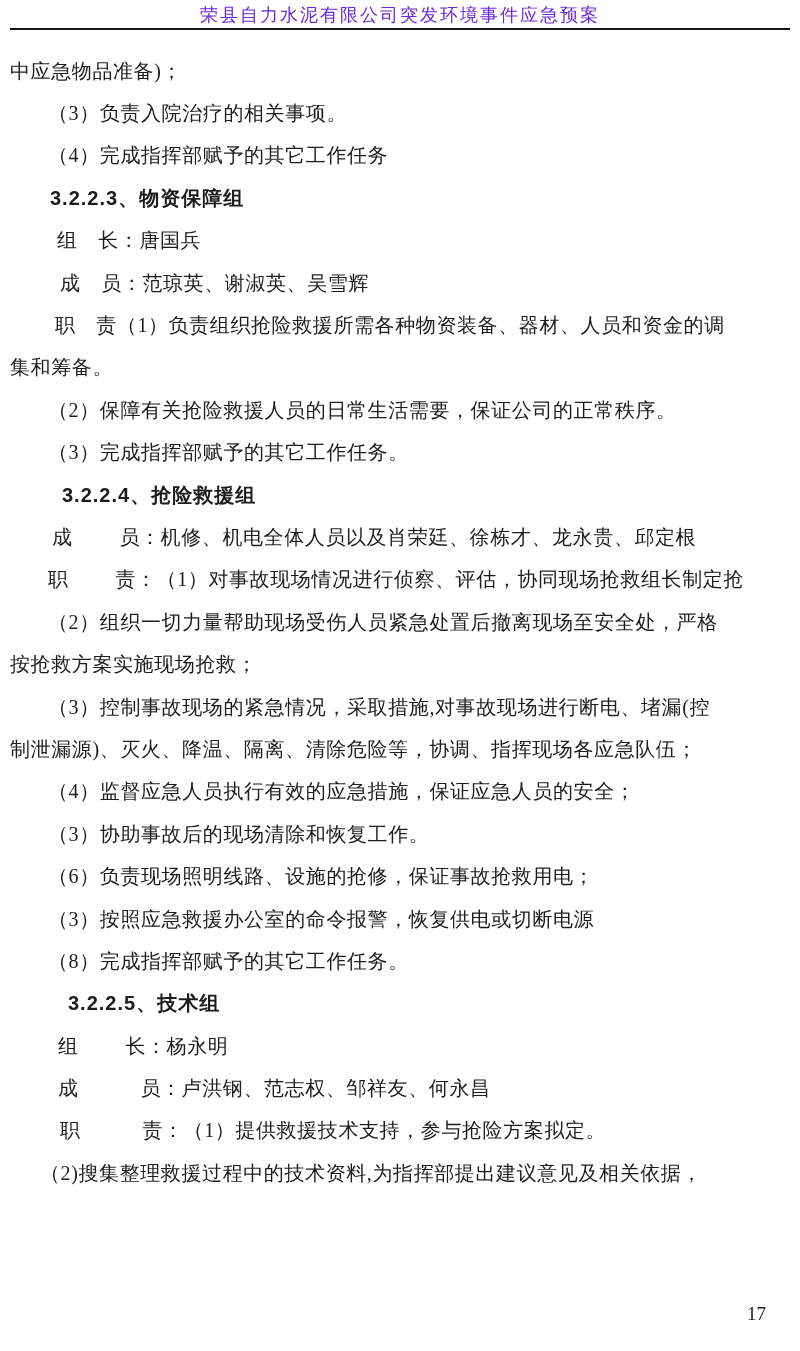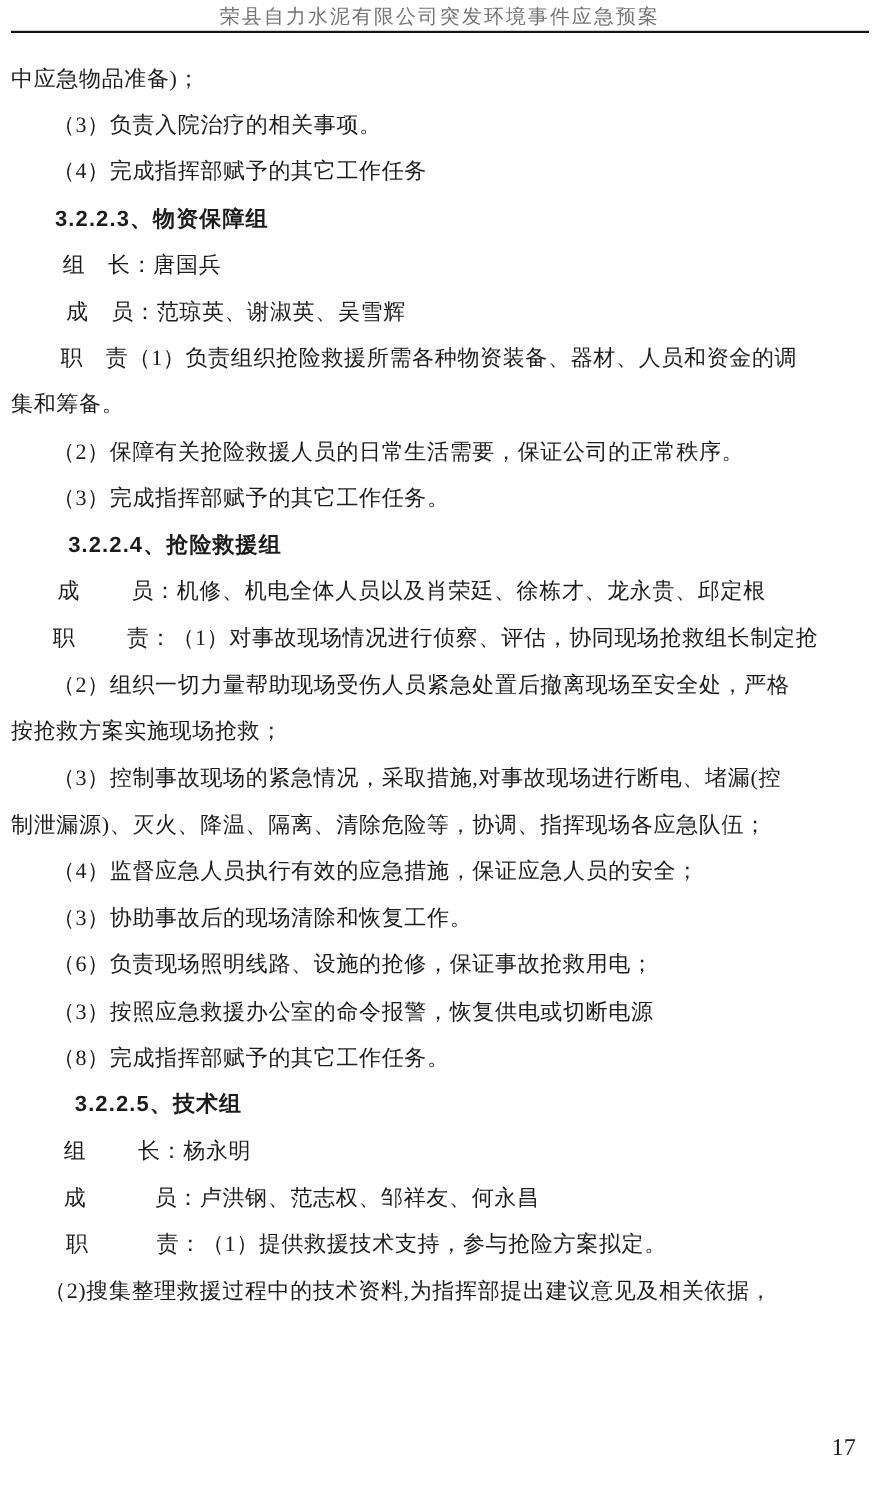--- a/index.html
+++ b/index.html
@@ -5,35 +5,35 @@
   html,body{margin:0;padding:0;background:#e8e8e8;}
   .page{
     width:800px;height:1351px;margin:0 auto;background:#ffffff;
     position:relative;overflow:hidden;
     font-family:"Liberation Serif","DejaVu Serif",serif;
     color:#1c1c1c;
   }
   header{padding-top:5px;}
   .htitle{
     text-align:center;font-size:18px;line-height:20px;letter-spacing:2px;
-    color:#737373;
+    color:#6d28d9;
   }
   .hrule{margin:3px 10px 0 10px;border-bottom:2px solid #151515;height:0;}
   main{padding:20px 8px 0 10px;}
   .ln{
     height:42.4px;display:flex;align-items:center;
     font-size:20px;letter-spacing:0.6px;white-space:pre;text-align:right;
   }
   .h{
     font-family:Liberation Sans, sans-serif;
     font-weight:700;letter-spacing:1px;
   }
   footer{
-    position:absolute;top:1303px;right:22px;
-    font-size:22px;color:#1c1c1c;
+    position:absolute;top:1303px;right:34px;
+    font-size:19px;color:#1c1c1c;
   }
 </style>
 </head>
 <body>
 
 <div class="page">
 
   <header>
     <div class="htitle">荣县自力水泥有限公司突发环境事件应急预案</div>
     <div class="hrule"></div>

